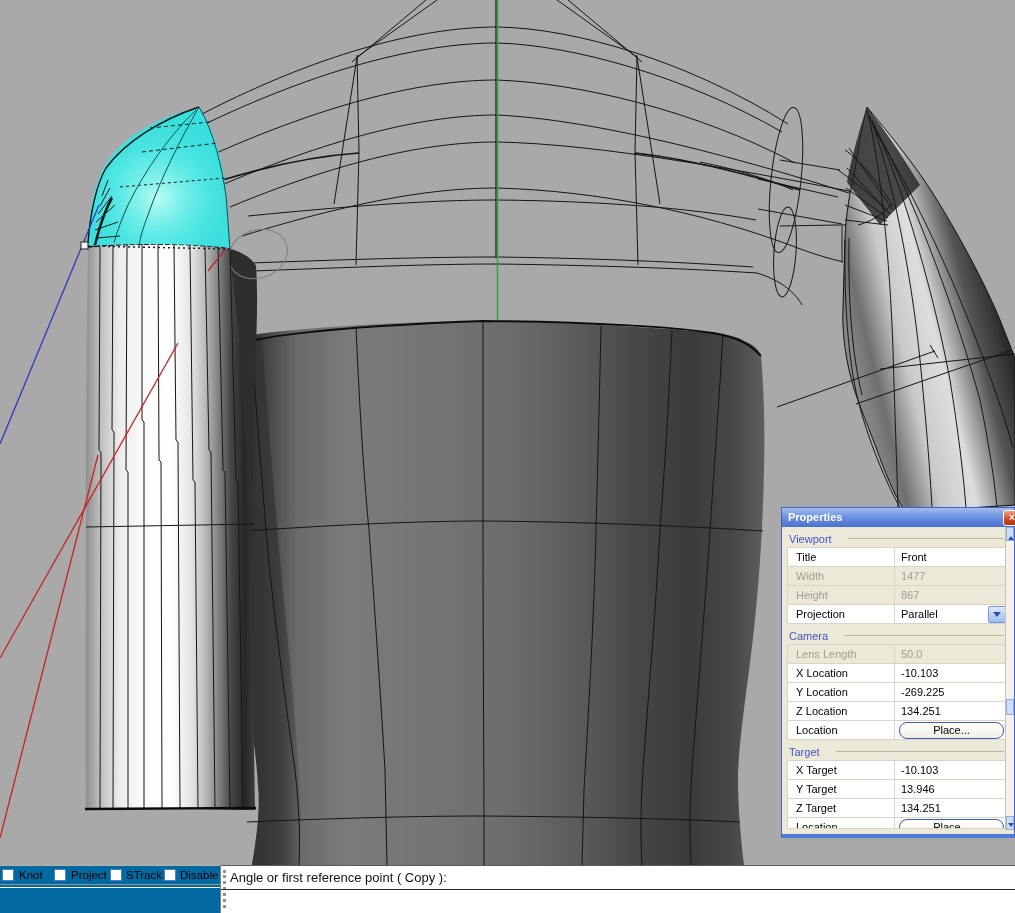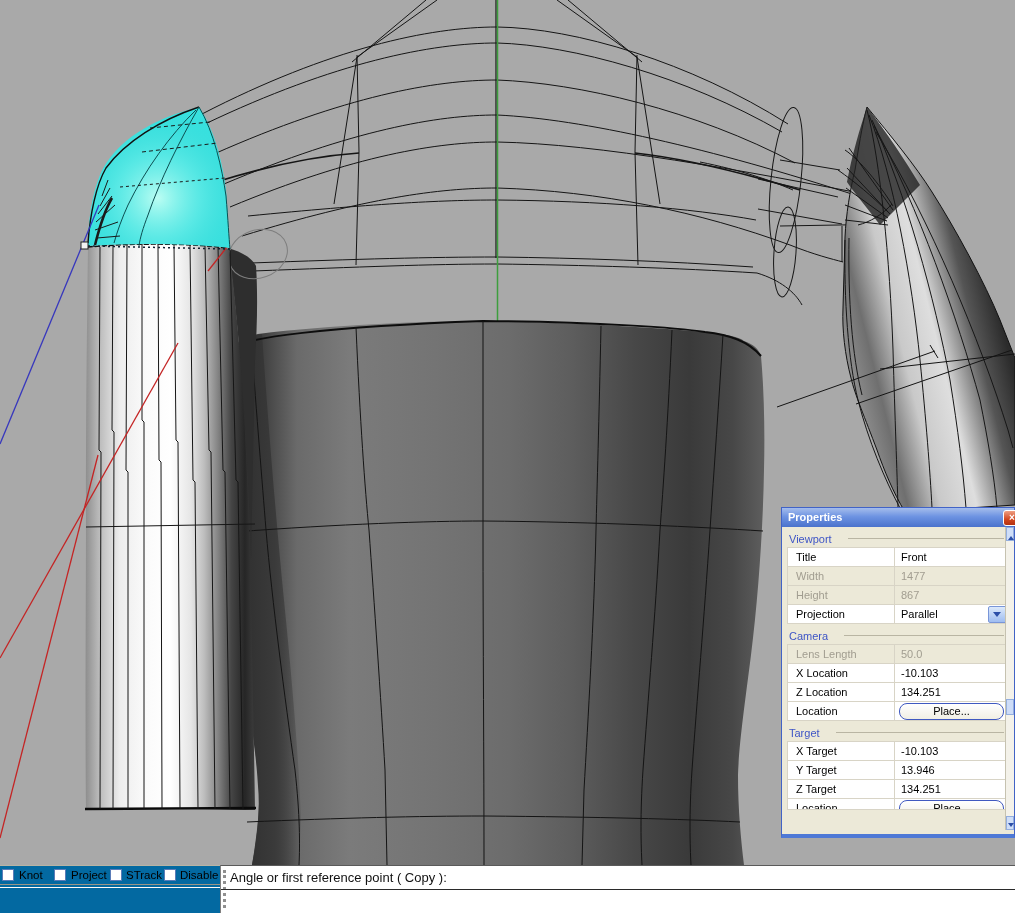--- a/index.html
+++ b/index.html
@@ -296,20 +296,24 @@
       <div class="ptable">
         <div class="prow dis">
           <div class="pc lab">Lens Length</div>
           <div class="pc val">50.0</div>
         </div>
         <div class="prow">
           <div class="pc lab">X Location</div>
           <div class="pc val">-10.103</div>
         </div>
         <div class="prow">
+          <div class="pc lab">Y Location</div>
+          <div class="pc val">-269.225</div>
+        </div>
+        <div class="prow">
           <div class="pc lab">Z Location</div>
           <div class="pc val">134.251</div>
         </div>
         <div class="prow">
           <div class="pc lab">Location</div>
           <div class="pc val">
             <span class="xp-btn">Place...</span>
           </div>
         </div>
       </div>

